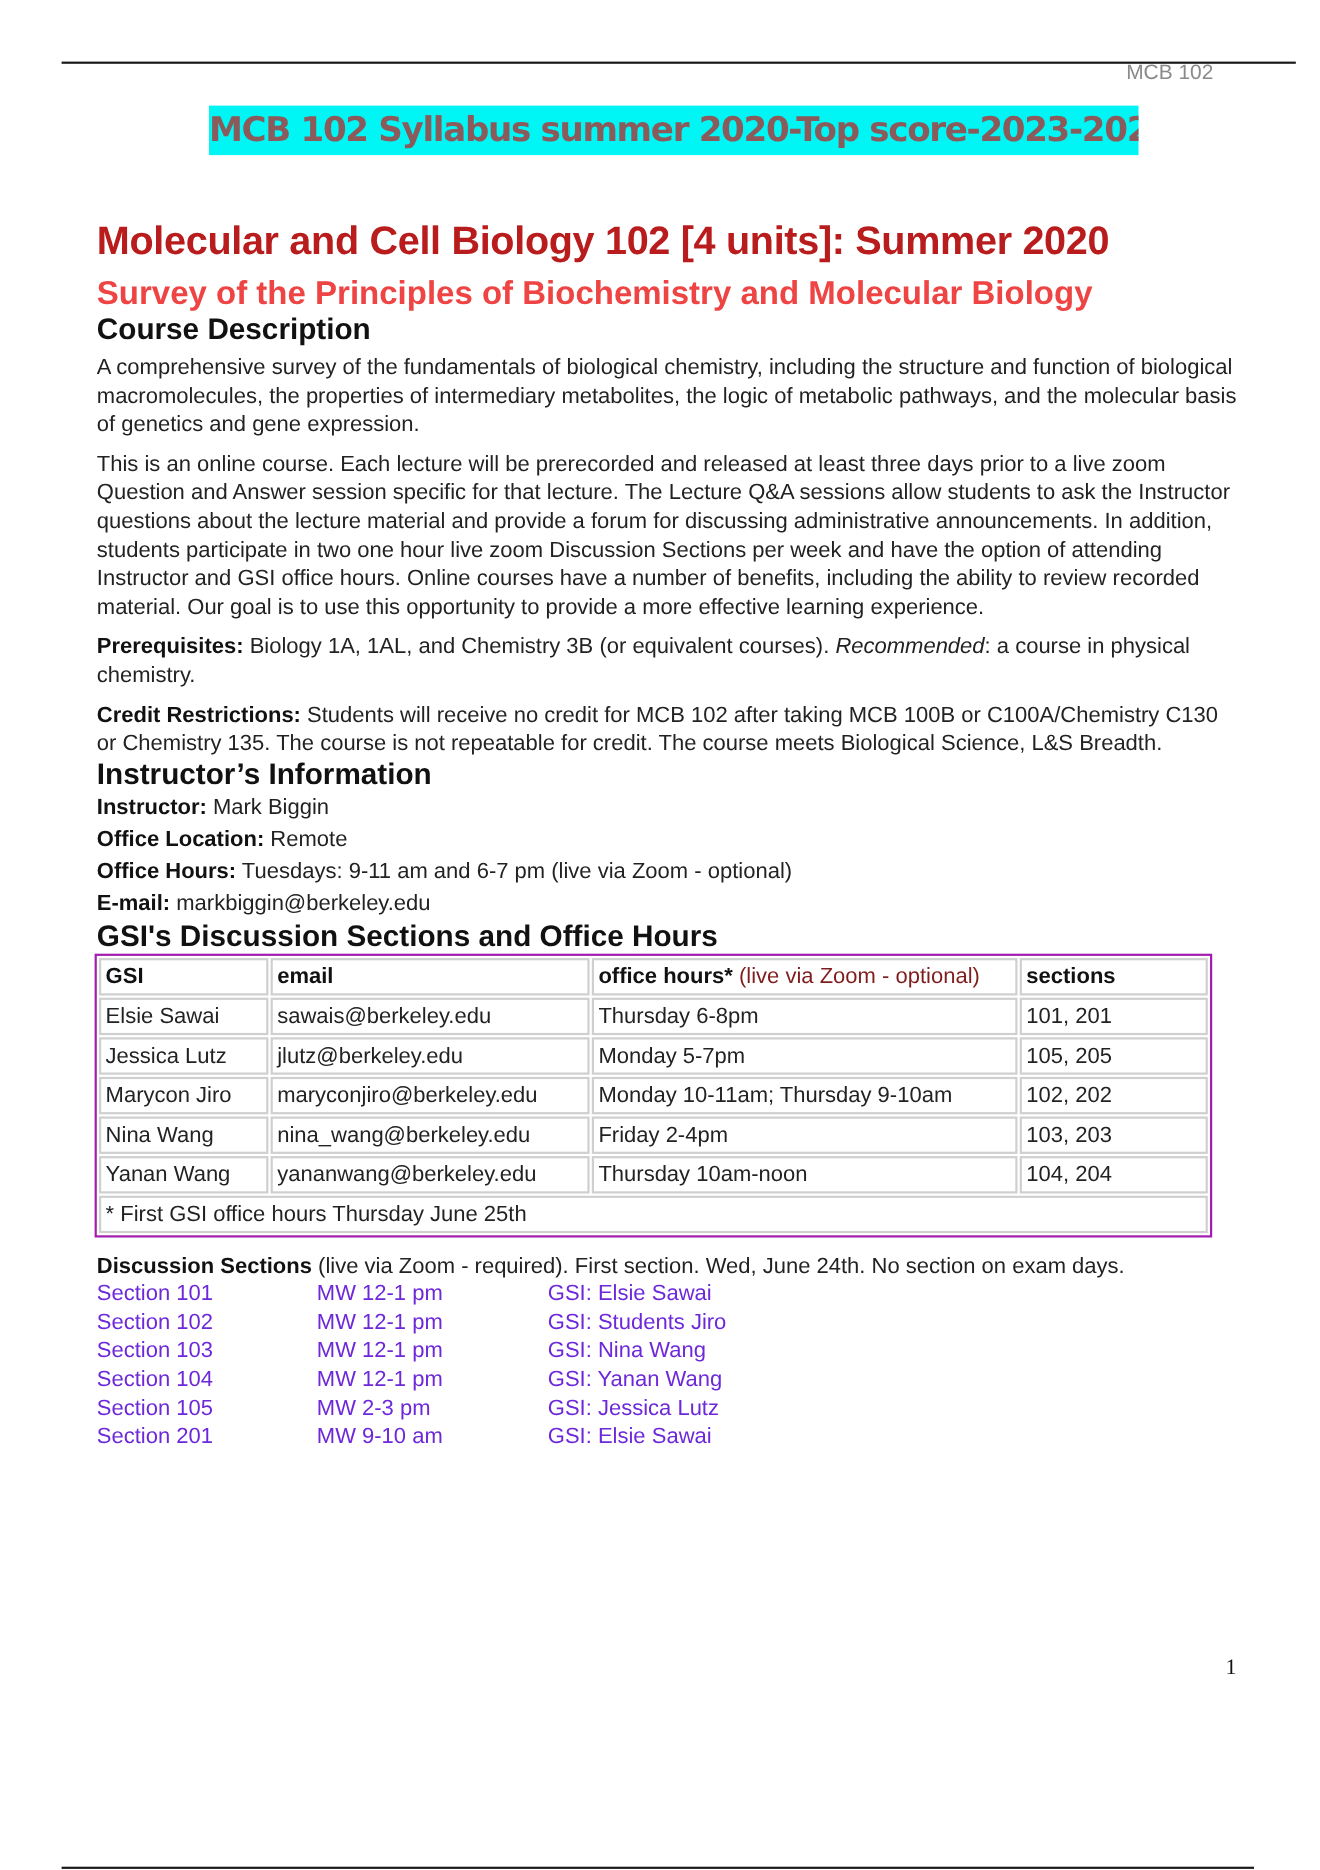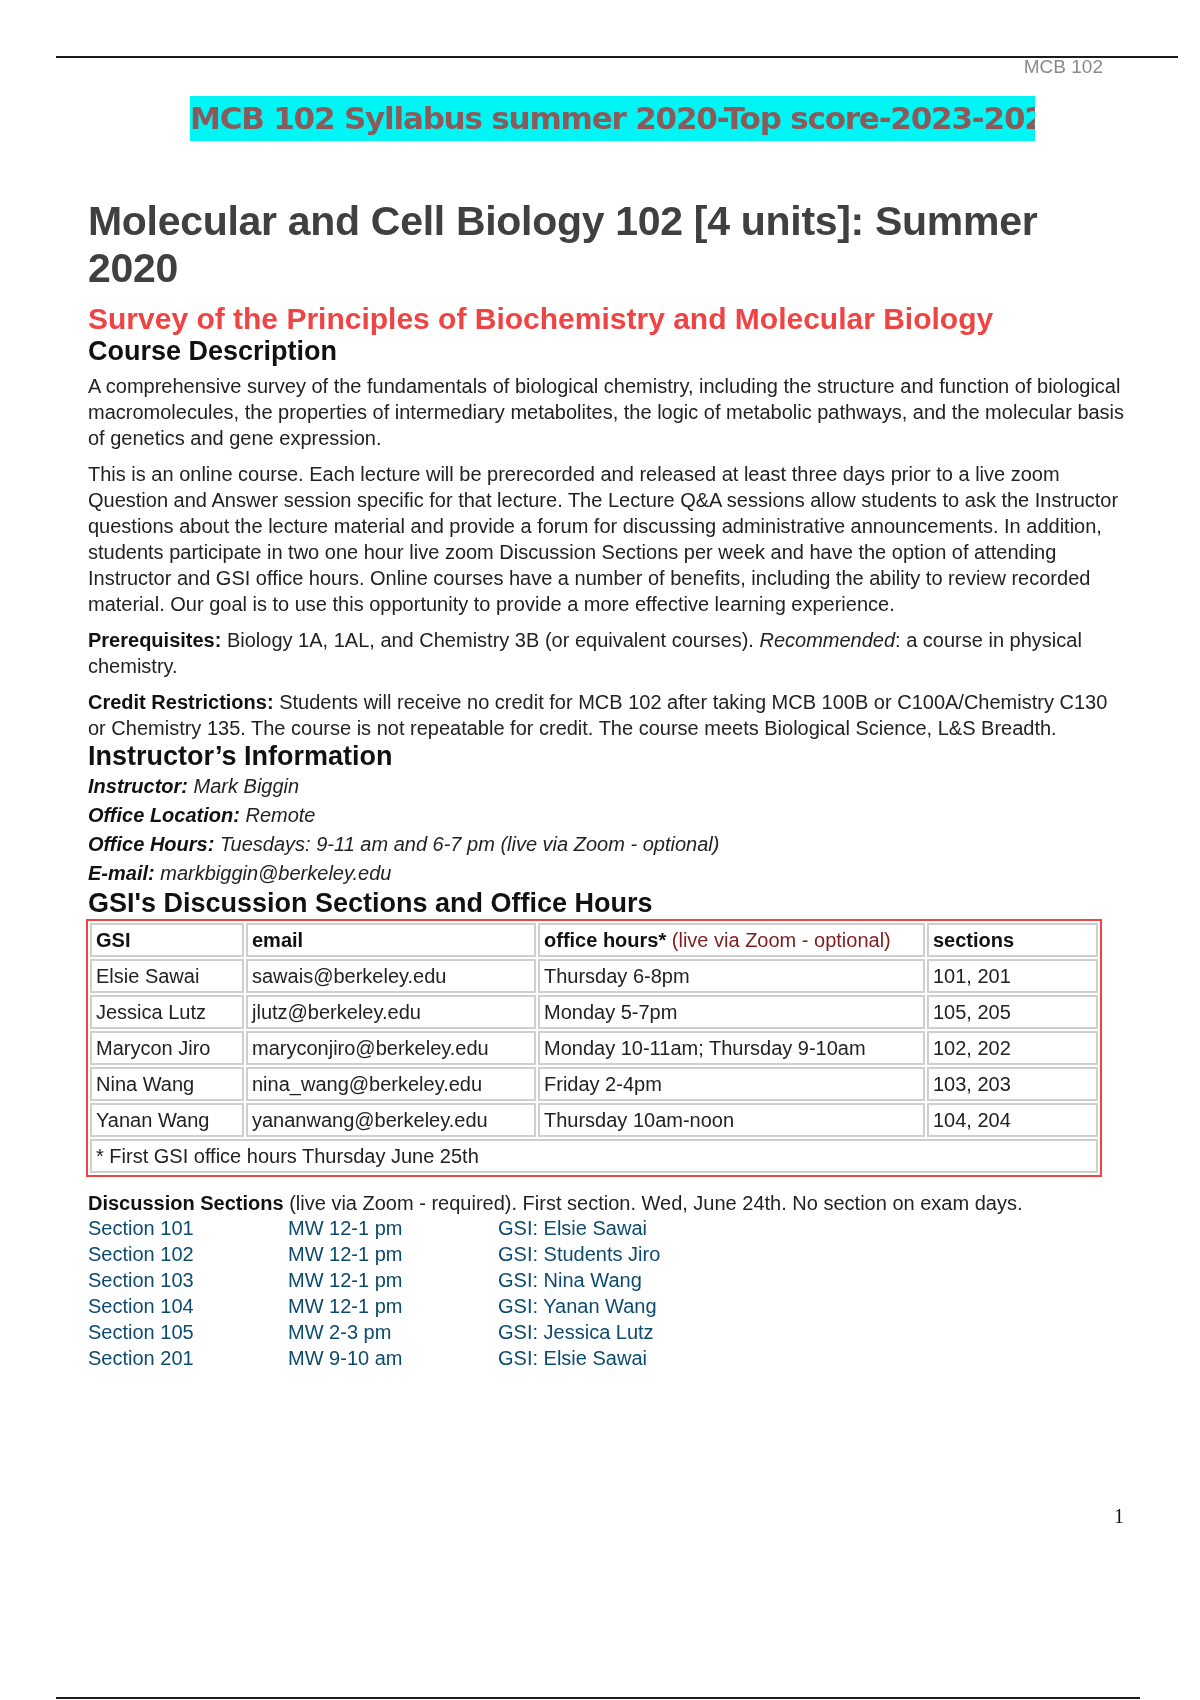--- a/index.html
+++ b/index.html
@@ -49,24 +49,24 @@
     }
 
     .content {
       position: absolute;
       left: 88px;
       top: 198px;
       width: 1040px;
     }
     h1.doc-title {
       margin: 0;
-      font-size: 41px;
+      font-size: 36px;
       font-weight: bold;
       letter-spacing: -0.3px;
-      color: #404040;
+      color: #b91c1c;
     }
     h2.doc-subtitle {
       margin: 10px 0 0 0;
       font-size: 30px;
       font-weight: bold;
       color: #ef4444;
     }
     h3.section-heading {
       margin: 0;
       font-size: 27px;
@@ -82,28 +82,28 @@
     .b { font-weight: bold; color: #111; margin-top: 38px; }
     .i { font-style: italic; }
 
     .course-desc-heading { margin-top: 26px; }
     .p1 { margin-top: 6px; }
     .p2 { margin-top: 10px; }
     .p3 { margin-top: 10px; }
     .p4 { margin-top: 10px; }
 
     .instructor-heading { margin-top: 32px; margin-bottom: 4px; }
-    .info-line { font-size: 20px; line-height: 29px; color: #222; font-style: italic; }
+    .info-line { font-size: 20px; line-height: 29px; color: #222; }
 
     .gsi-heading { margin-top: 26px; margin-bottom: 4px; }
 
     table.gsi-table {
       border-collapse: separate;
       border-spacing: 2px;
-      border: 2px solid #ef4444;
+      border: 2px solid #a21caf;
       width: 1016px;
       margin-left: -2px;
     }
     table.gsi-table td, table.gsi-table th {
       border: 2px solid #cfcfcf;
       font-size: 20px;
       line-height: 30px;
       padding: 0 4px;
       text-align: left;
       white-space: nowrap;
@@ -113,21 +113,21 @@
     table.gsi-table th .normal { font-weight: normal; color: #7f1d1d; }
     .col-gsi { width: 142px; }
     .col-email { width: 278px; }
     .col-hours { width: 375px; }
 
     .discussion-intro { margin-top: 14px; font-size: 20px; line-height: 24px; }
     .section-row {
       display: flex;
       font-size: 20px;
       line-height: 26px;
-      color: #0c4a6e;
+      color: #6d28d9;
     }
     .section-row .s-name { width: 200px; }
     .section-row .s-time { width: 210px; }
 
     .page-number {
       position: absolute;
       top: 1505px;
       left: 1114px;
       font-family: "Liberation Serif", serif;
       font-size: 20px;

